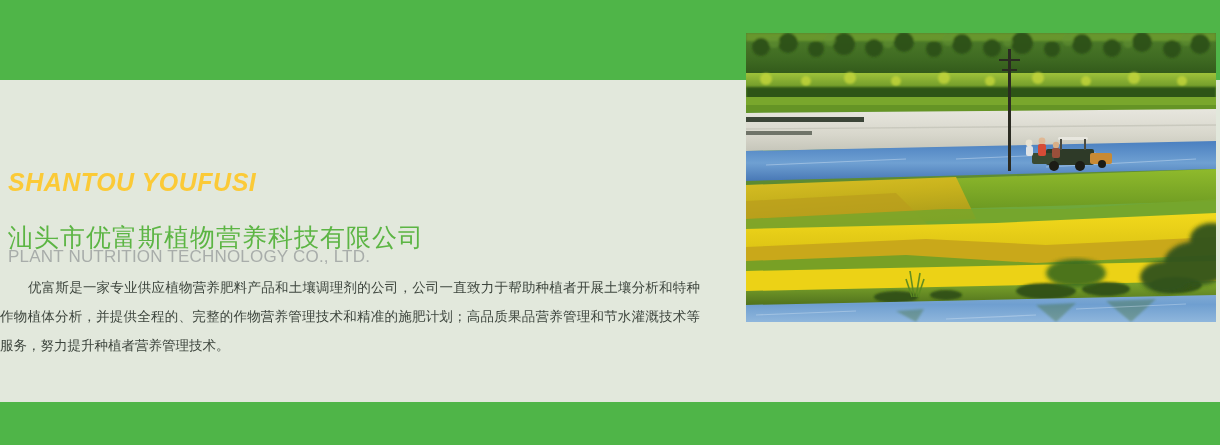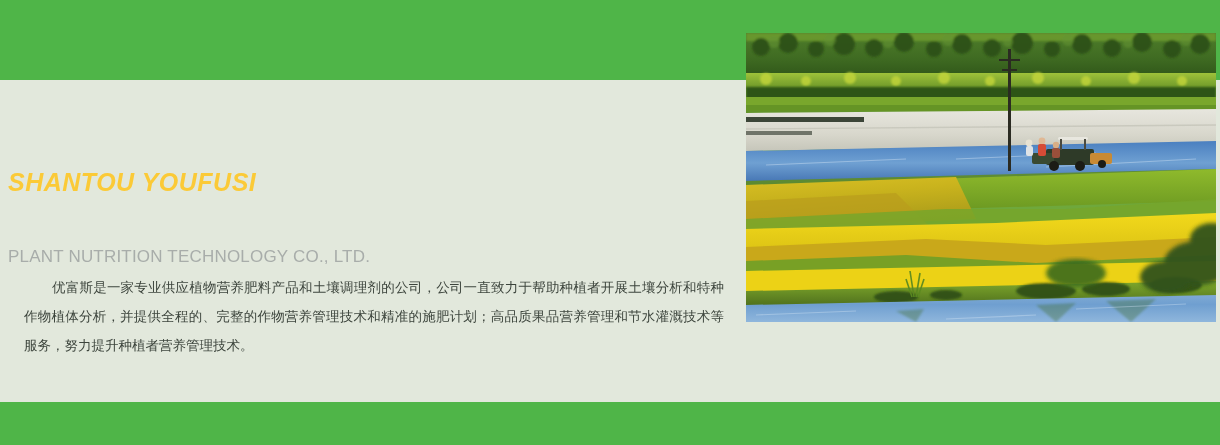--- a/index.html
+++ b/index.html
@@ -42,21 +42,21 @@
   }
   #brand-cn {
     position:absolute; left:8px; top:141px;
     font-size:25px; font-weight:normal;
     letter-spacing:1px;
     color:#5cb544;
     white-space:nowrap;
   }
 
   #about-text {
-    position:absolute; left:24px; top:193px;
+    position:absolute; left:0; top:193px;
     width:700px;
     font-size:13.5px;
     line-height:29px;
     color:#3c443c;
     text-align:justify;
     text-indent:28px;
   }
 
   
   #photo-frame {
@@ -73,20 +73,21 @@
 <body>
 
 <div class="band" id="band-top"></div>
 
 <div id="content">
 
   <div id="brand-en">SHANTOU YOUFUSI</div>
 
   <div id="brand-sub">PLANT NUTRITION TECHNOLOGY CO., LTD.</div>
 
+  <div id="brand-cn">汕头市优富斯植物营养科技有限公司</div>
 
   <div id="about-text">优富斯是一家专业供应植物营养肥料产品和土壤调理剂的公司，公司一直致力于帮助种植者开展土壤分析和特种作物植体分析，并提供全程的、完整的作物营养管理技术和精准的施肥计划；高品质果品营养管理和节水灌溉技术等服务，努力提升种植者营养管理技术。</div>
 </div>
 
 <div id="photo-frame">
   <div id="photo">
     <svg viewBox="0 0 470 289" preserveAspectRatio="none" aria-hidden="true">
       <defs>
         <linearGradient id="gTrees" x1="0" y1="0" x2="0" y2="1">
           <stop offset="0%" stop-color="#4f7d2a"></stop>

